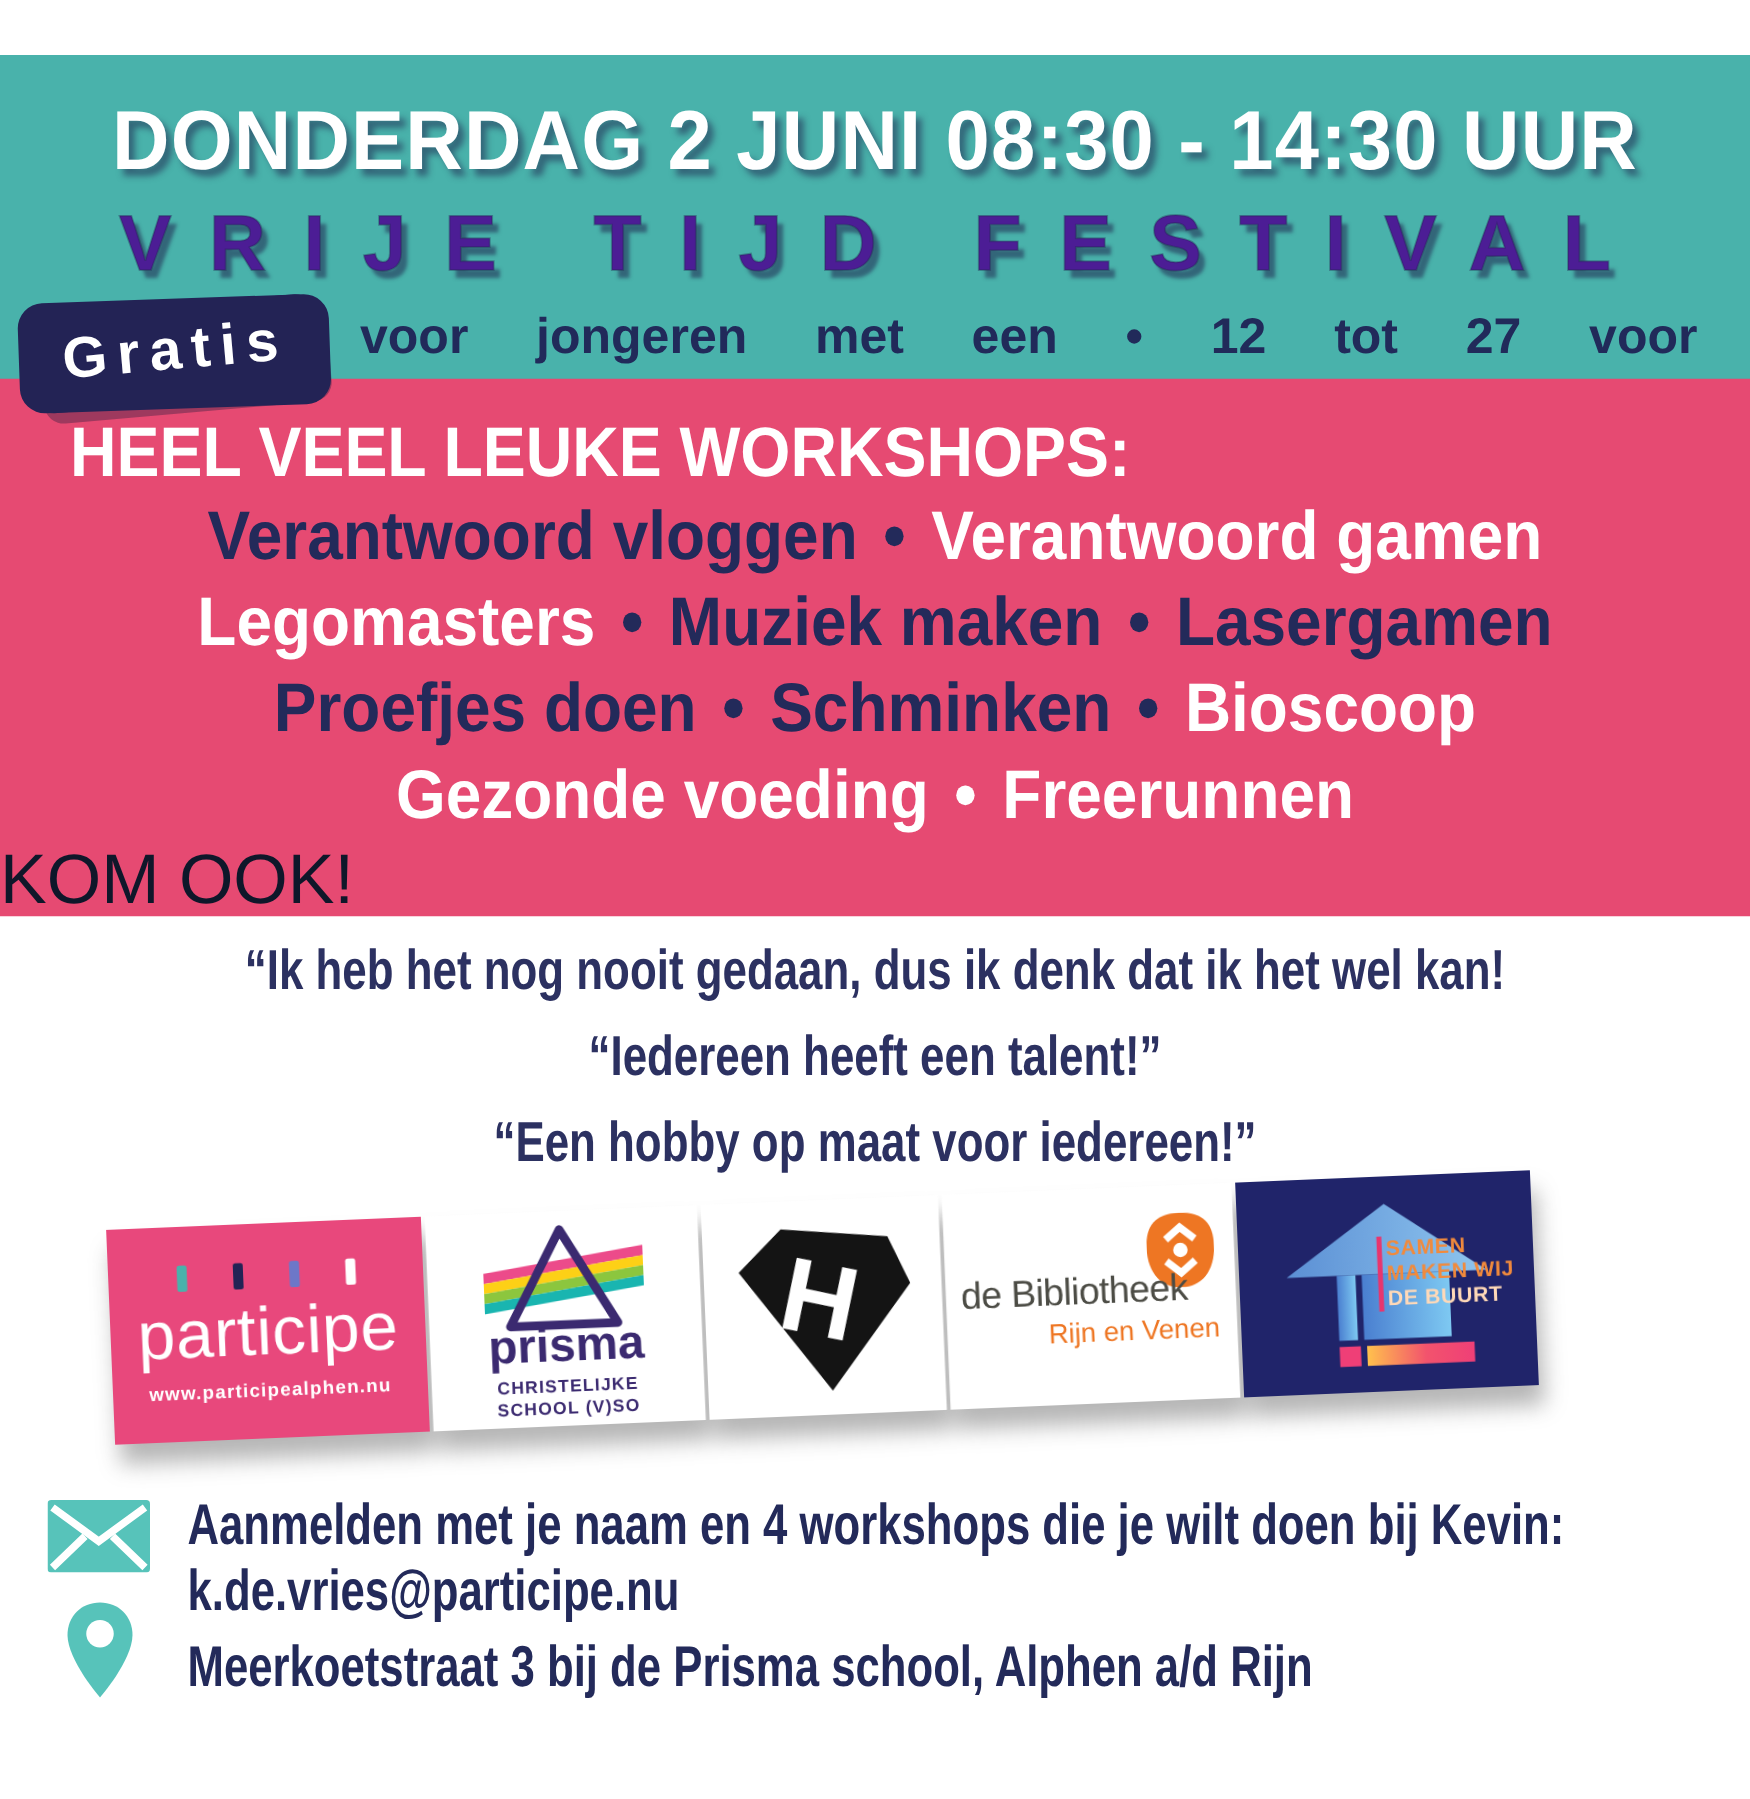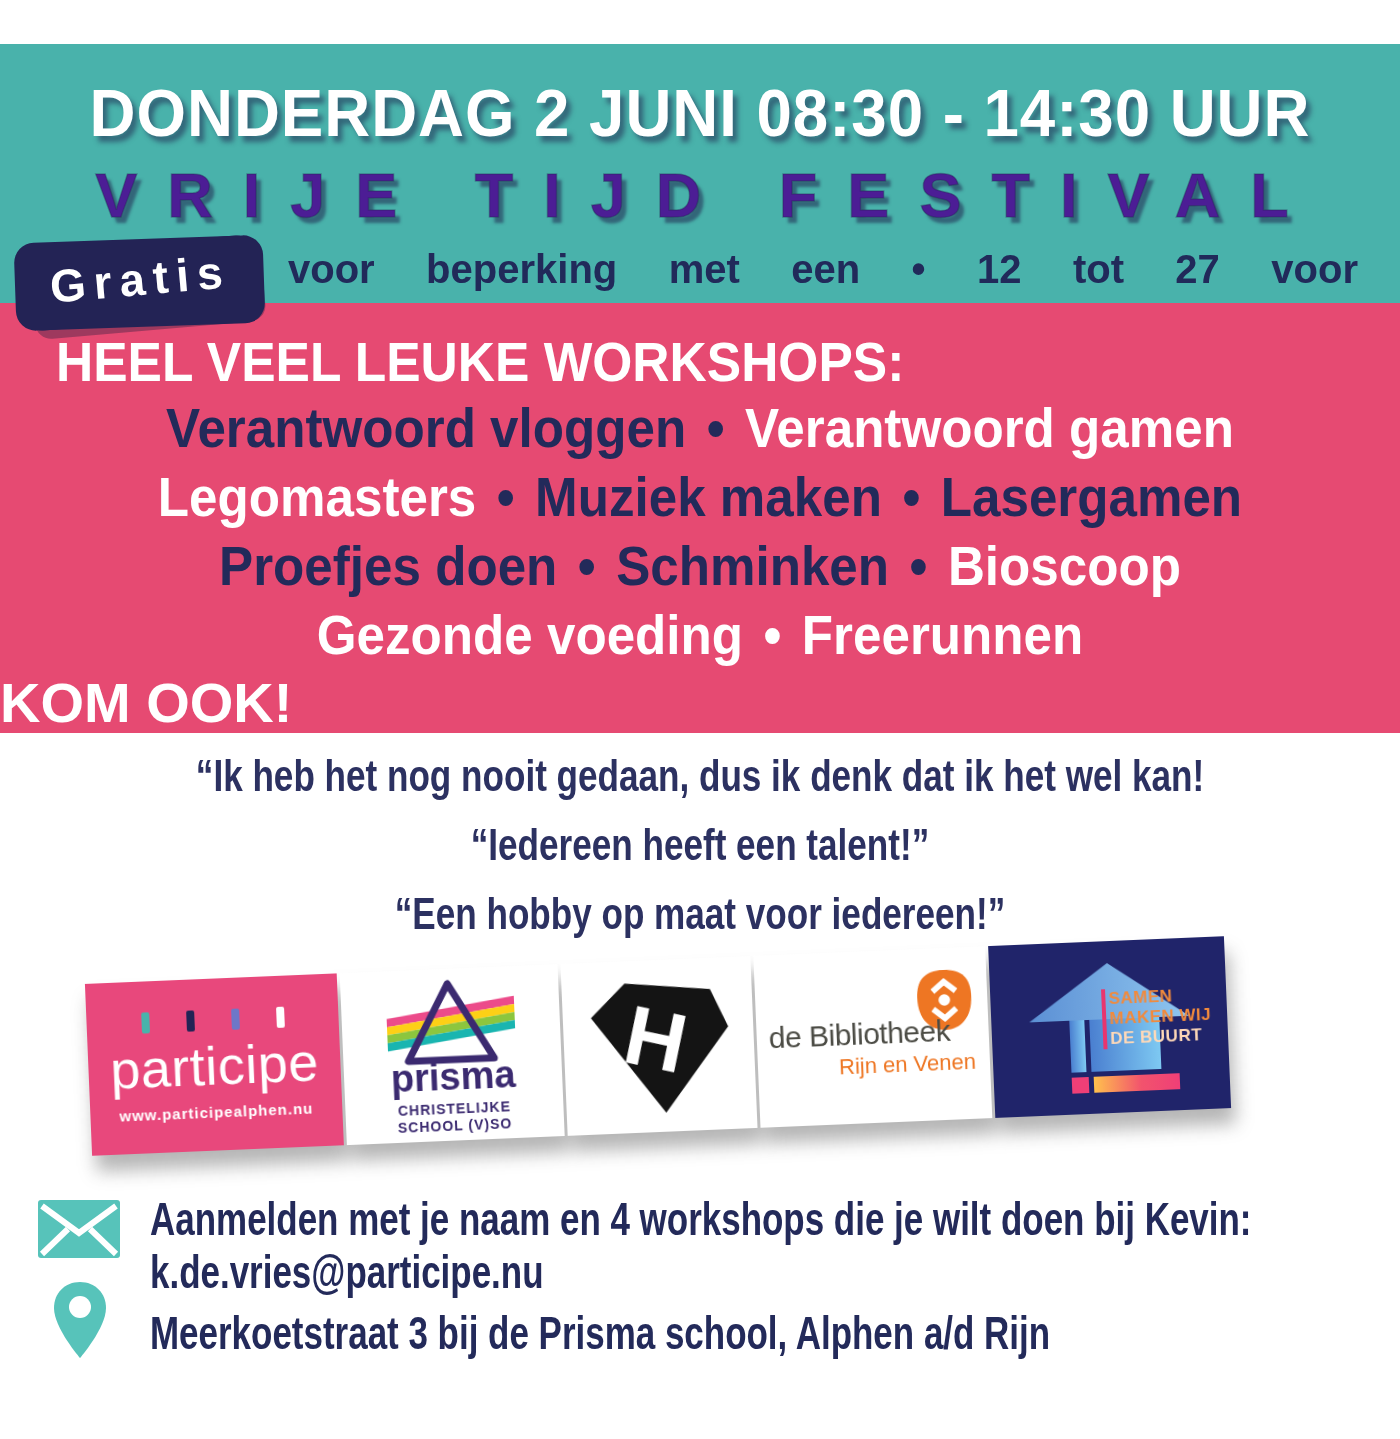--- a/index.html
+++ b/index.html
@@ -47,21 +47,21 @@
   .workshops-heading {
     margin:0; padding-top:26px; font-size:56px; font-weight:700; color:#fff;
     white-space:nowrap; transform:scaleX(0.92);
   }
   .wline {
     display:flex; justify-content:center; gap:22px; white-space:nowrap;
     font-size:55px; font-weight:700; line-height:69px; transform:scaleX(0.93);
   }
   .tone-navy { color:#232a5a; }
   .tone-white { color:#ffffff; }
-  .cta { margin:0; font-size:56px; font-weight:700; color:#ffffff; line-height:66px; }
+  .cta { margin:0; font-size:56px; font-weight:400; color:#0f172a; line-height:66px; }
 
   
   .quotes { position:absolute; top:750px; left:0; width:100%; text-align:center; }
   .quote {
     margin:0 0 17px; font-size:45px; font-weight:700; color:#2c3161;
     white-space:nowrap; transform:scaleX(0.78);
   }
 
   
   .logo-strip {
@@ -111,21 +111,21 @@
 </head>
 <body>
 
 <div class="poster">
 
   <div class="teal-band">
     <h1 class="date-line">DONDERDAG 2 JUNI 08:30 - 14:30 UUR</h1>
     <h2 class="fest-line">VRIJE TIJD FESTIVAL</h2>
     <div class="audience">
         <span>voor</span>
-        <span>beperking</span>
+        <span>jongeren</span>
         <span>met</span>
         <span>een</span>
         <span>•</span>
         <span>12</span>
         <span>tot</span>
         <span>27</span>
         <span>voor</span>
       </div>
   </div>
 

